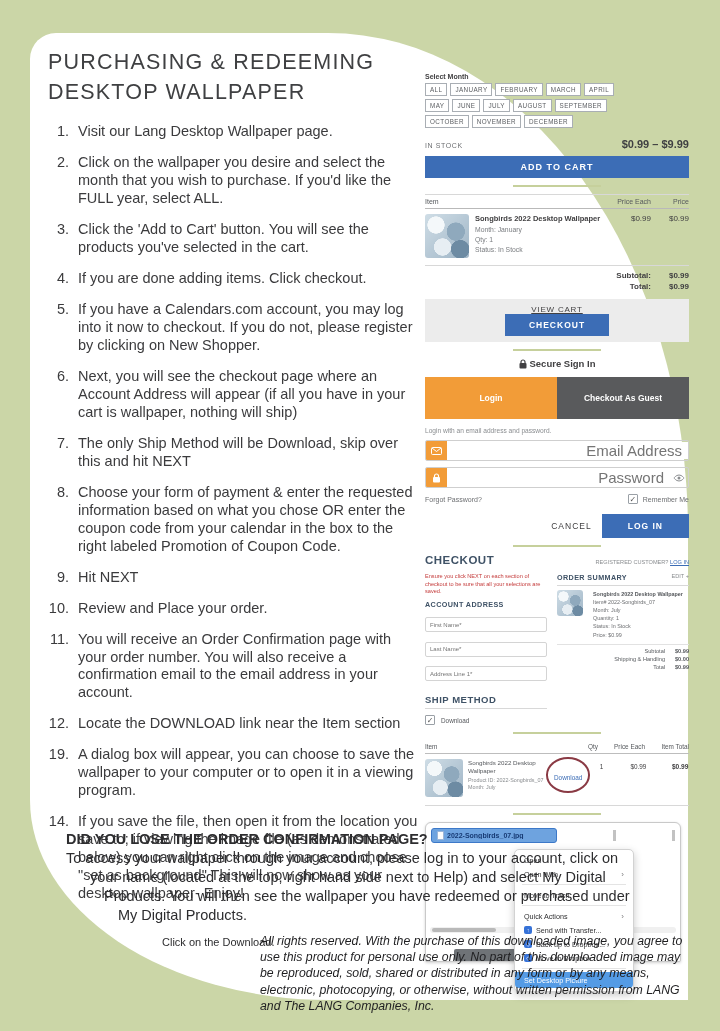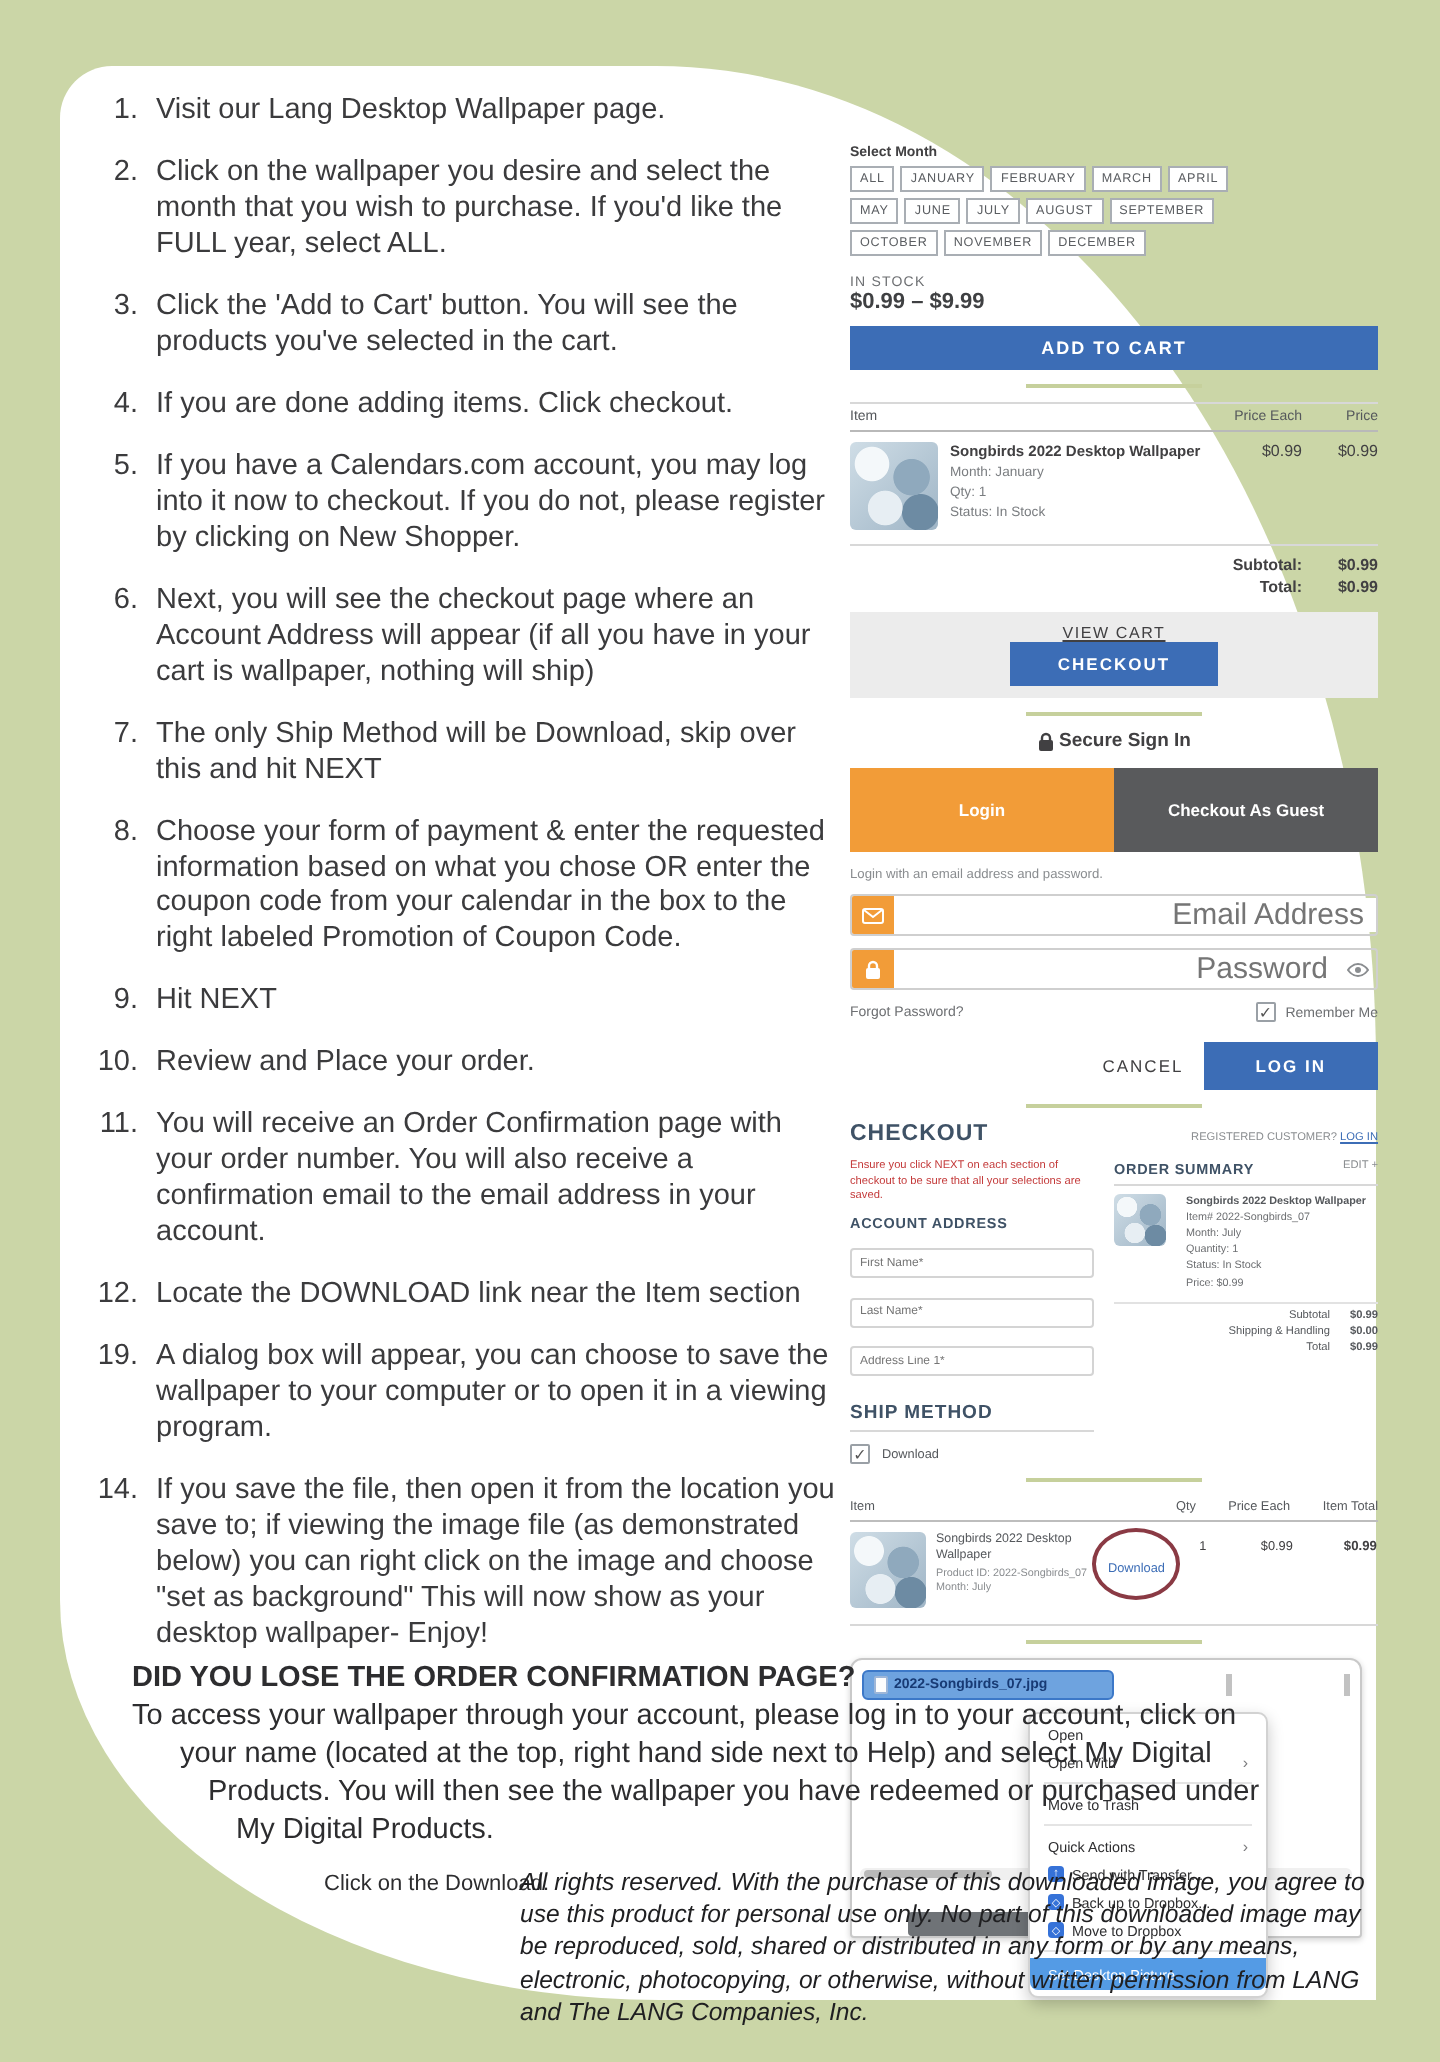--- a/index.html
+++ b/index.html
@@ -20,21 +20,21 @@
   
   .rcol { position:absolute; left:395px; top:40px; width:264px; color:#414042; }
   .divider { width:88px; height:2px; background:#c6d09c; margin:7px auto; }
 
   .btn-blue { background:#3c6db6; color:#fff; font-weight:bold; text-align:center; letter-spacing:1px; border:none; cursor:pointer; }
 
   
   .sm-label { font-size:7px; font-weight:bold; margin-bottom:3px; }
   .month-row { display:flex; margin-bottom:3px; }
   .month-btn { border:1px solid #a9aeb4; color:#5a5d61; font-size:6.3px; letter-spacing:.4px; padding:2px 4px; margin-right:3px; background:#fff; white-space:nowrap; }
-  .stock-row { display:flex; justify-content:space-between; align-items:baseline; margin:10px 0 6px;flex-direction:column; }
+  .stock-row { display:flex; justify-content:space-between; align-items:baseline; margin:10px 0 6px; }
   .in-stock { font-size:7px; letter-spacing:.6px; color:#6d6f72; }
   .price-range { font-size:11px; font-weight:bold; color:#3f4042; }
   .add-cart { width:100%; font-size:9px; padding:6px 0; }
 
   
   .cart-head { display:flex; font-size:7px; color:#55585c; border-top:1px solid #d8d8d8; border-bottom:1px solid #b9b9b9; padding:3px 0; }
   .cart-head .c1{flex:1;} .cart-head .c2{width:46px;text-align:right;} .cart-head .c3{width:38px;text-align:right;}
   .cart-item { display:flex; padding:5px 0 7px; border-bottom:1px solid #d8d8d8; }
   .thumb { width:44px; height:44px; border-radius:3px; flex:0 0 44px; margin-right:6px;
            background-color:#b9c9d6;
@@ -138,20 +138,24 @@
   .click-dl { font-size:11px; margin:12px 0 18px 96px; }
   .legal { position:absolute; left:230px; top:900px; width:432px; font-size:12.3px; font-style:italic; line-height:1.32; color:#1f1f21; font-family:"Liberation Sans",sans-serif; }
 </style>
 </head>
 <body>
 
 <div class="page">
   <div class="panel">
 
     <div class="lcol">
+      <div class="doc-title">
+        <div>PURCHASING &amp; REDEEMING</div>
+        <div>DESKTOP WALLPAPER</div>
+      </div>
       <ol class="steps">
         <li class="step">
             <span class="n">1.</span>
             <span class="t">Visit our Lang Desktop Wallpaper page.</span>
           </li>
         <li class="step">
             <span class="n">2.</span>
             <span class="t">Click on the wallpaper you desire and select the month that you wish to purchase. If you'd like the FULL year, select ALL.</span>
           </li>
         <li class="step">

